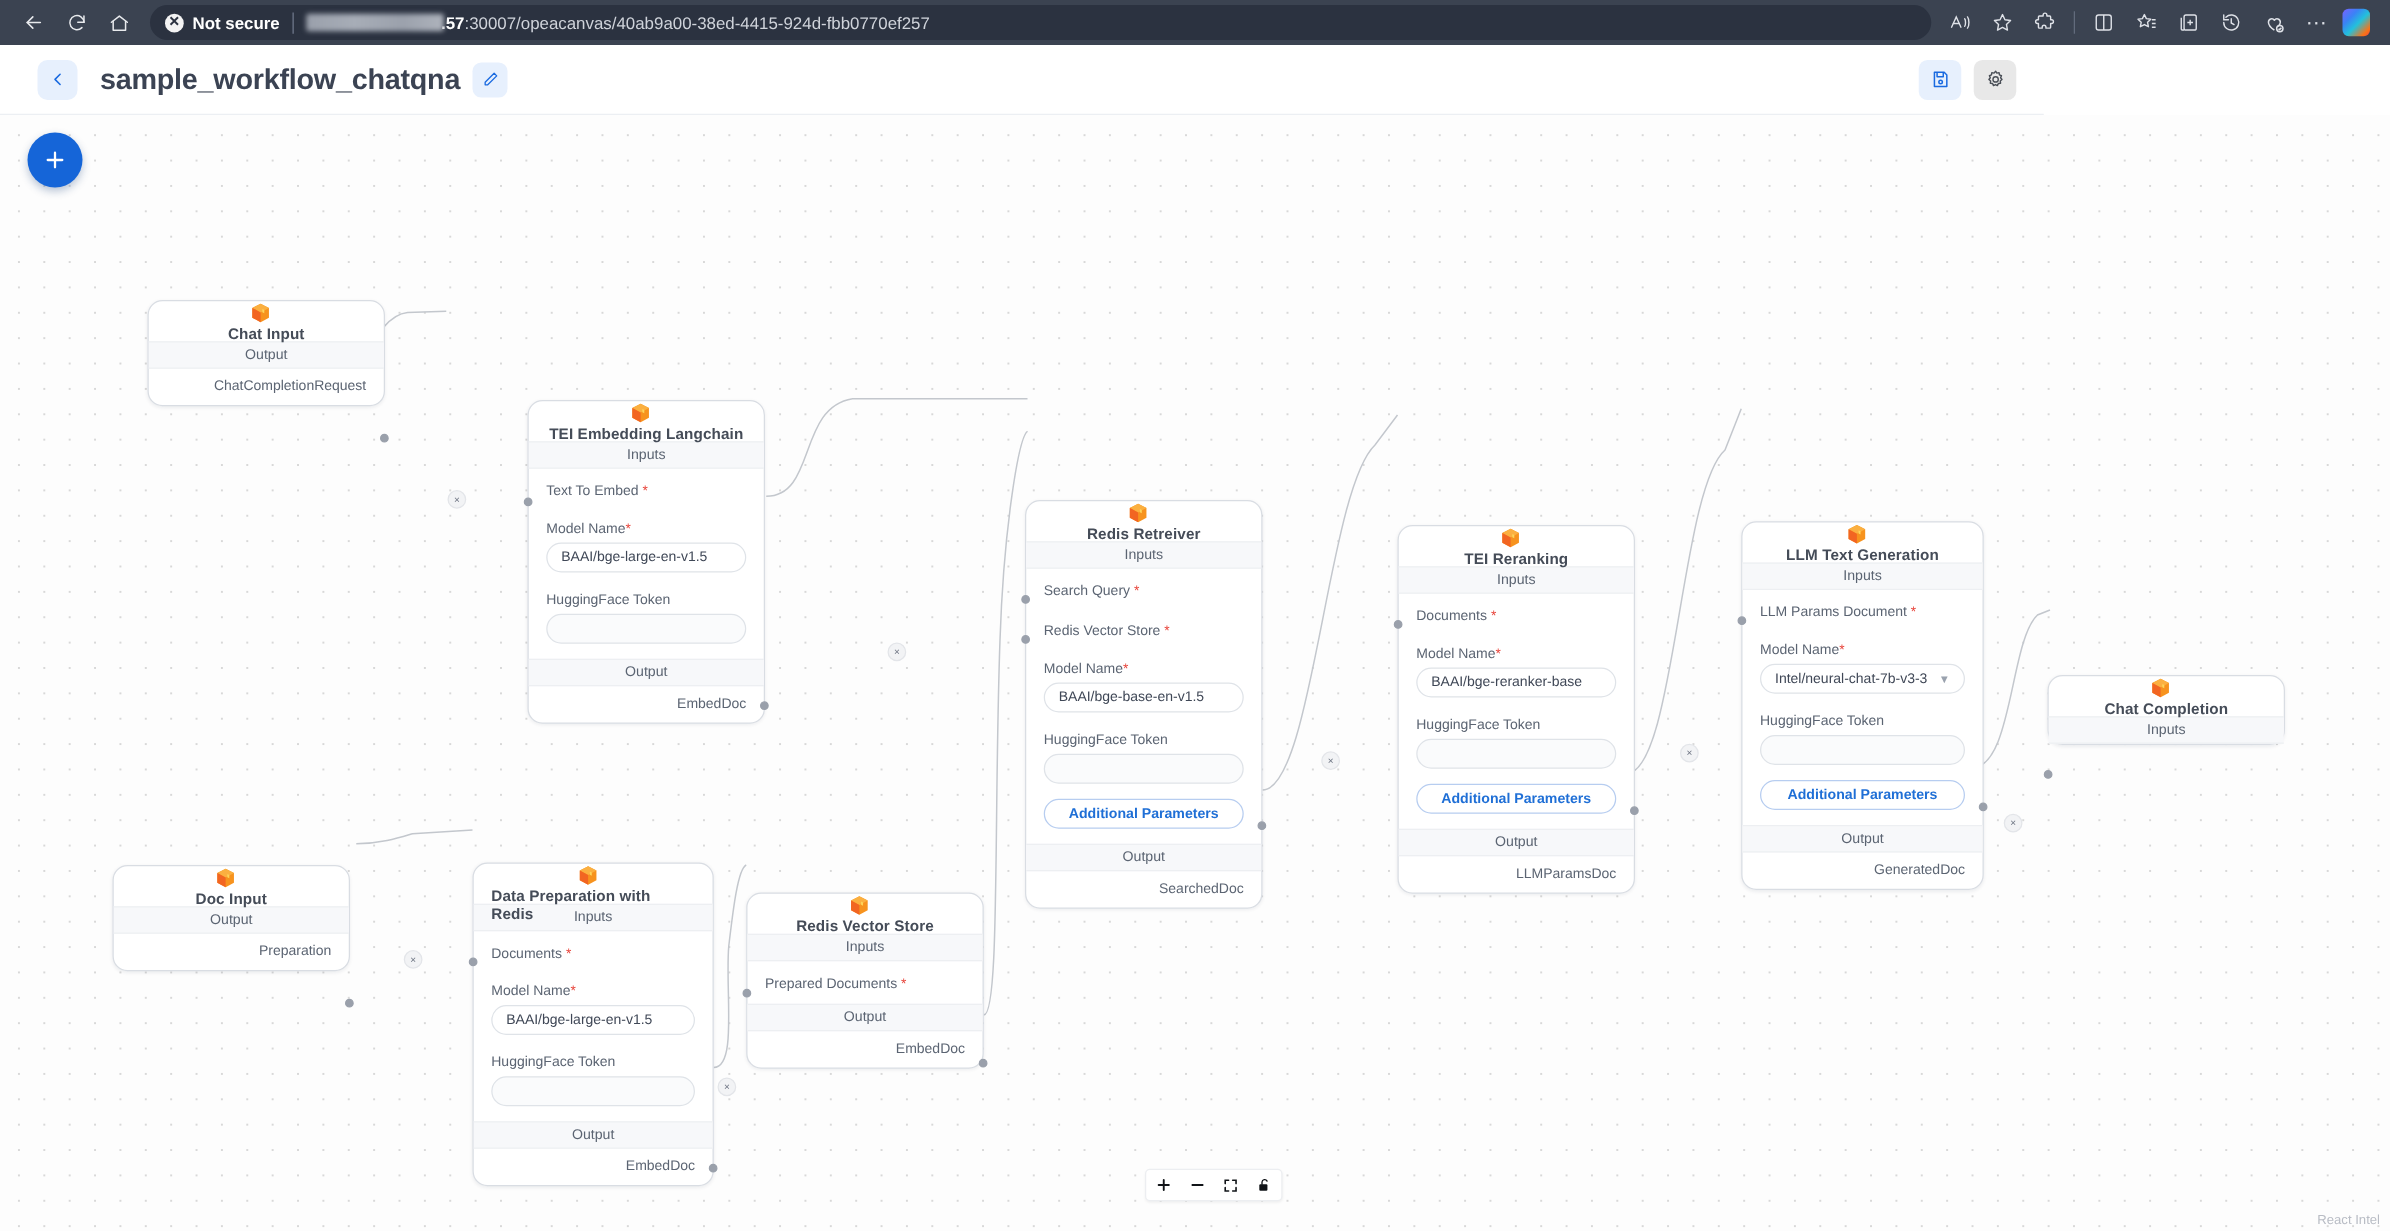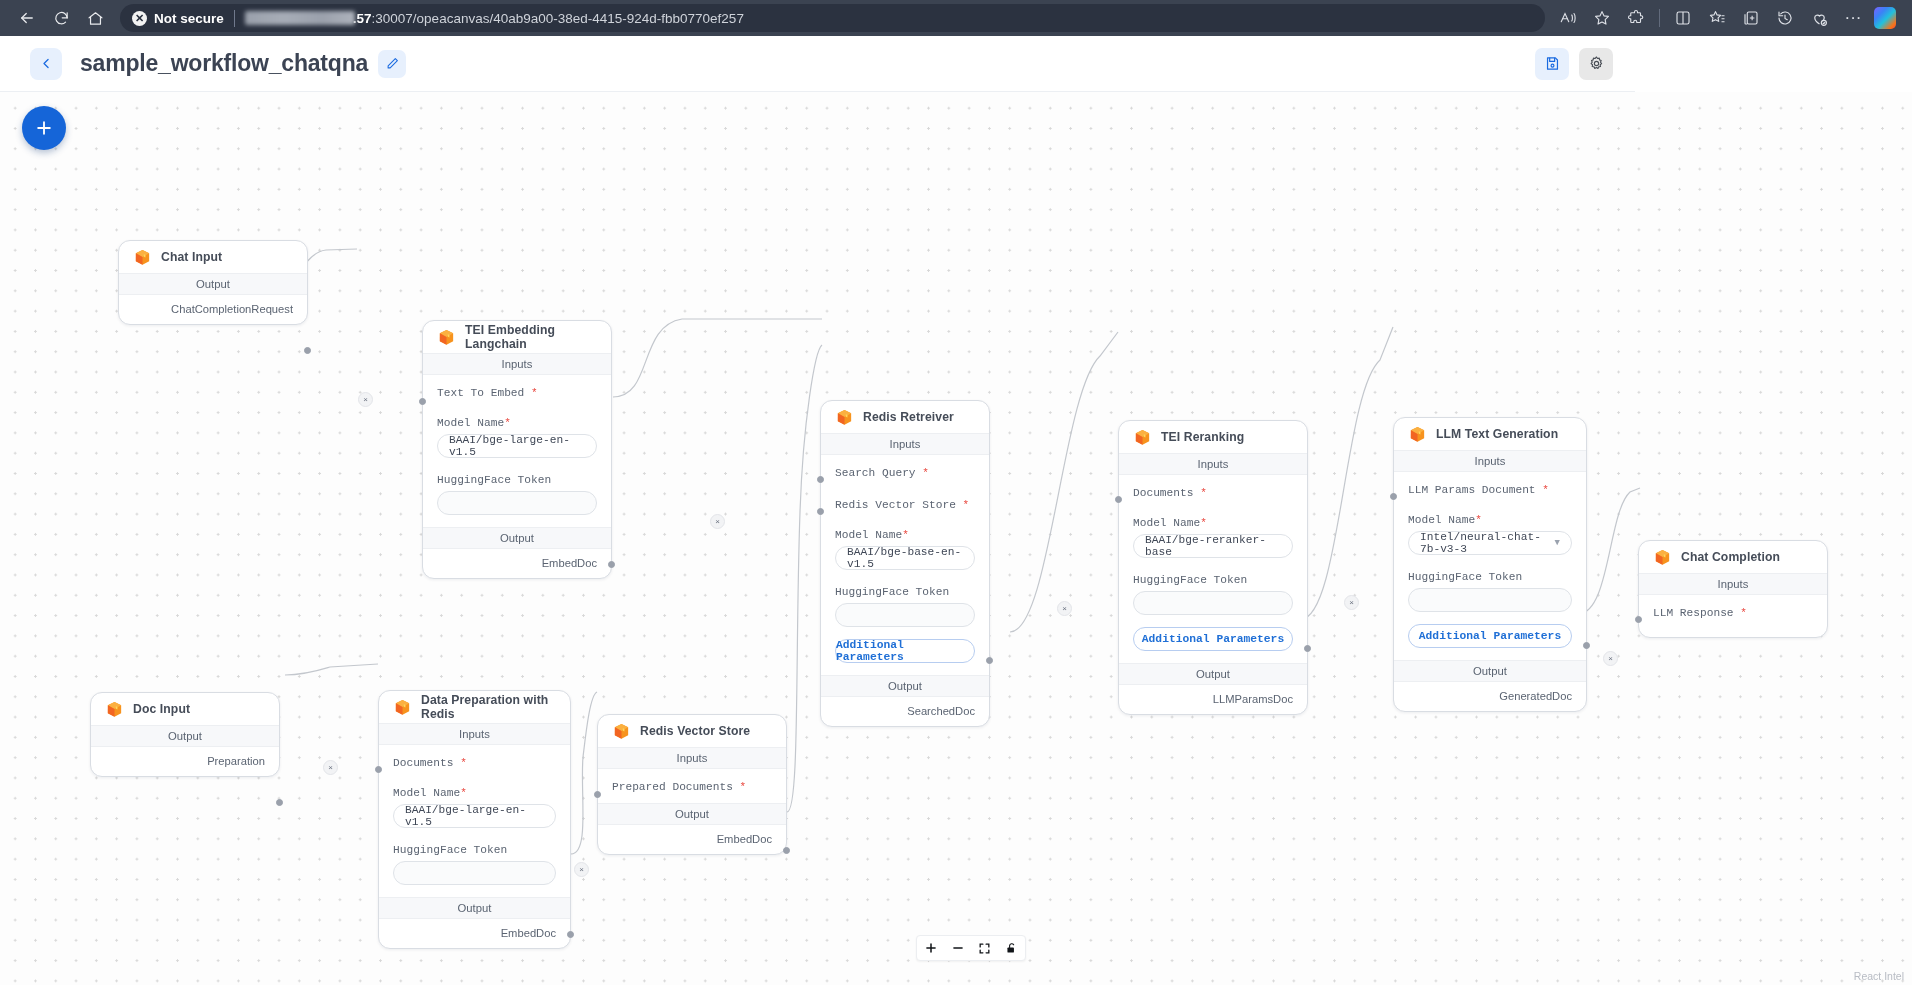--- a/index.html
+++ b/index.html
@@ -137,34 +137,34 @@
     position: absolute;
     background: #ffffff;
     border: 1px solid #d9dde3;
     border-radius: 12px;
     box-shadow: 0 1px 3px rgba(20,30,50,.07);
     font-size: 11.5px;
     color: #5b6472;
   }
   .node-header {
     display: flex; align-items: center;
-    height: 32px; padding: 0 14px;
+    height: 32px; padding: 0 14px; flex-direction: column;
   }
   .node-icon { width: 19px; height: 19px; flex: none; margin-right: 9px; }
   .node-title {
     font-size: 12.2px; font-weight: bold; color: #454c58;
     letter-spacing: .1px;
   }
   .section-bar {
     height: 22px; background: #f7f8fa;
     border-top: 1px solid #edeff2; border-bottom: 1px solid #edeff2;
     display: flex; align-items: center; justify-content: center;
     font-size: 11.3px; color: #5b6472;
   }
-  .node-body { padding: 10px 14px 12px 14px; font-family: Liberation Mono, monospace; }
+  .node-body { padding: 10px 14px 12px 14px; }
   .field-label {
     font-size: 11.2px; color: #5b6472; margin-bottom: 5px;
   }
   .req { color: #e8453c; font-size: 11px; }
   .port-row {
     font-size: 11.2px; color: #5b6472;
     padding: 2px 0;
   }
   .text-input {
     height: 24px; border: 1px solid #dfe3e8; border-radius: 13px;
@@ -418,21 +418,21 @@
       <div class="spacer-16"></div>
       <div class="field-label">HuggingFace Token</div>
       <div class="text-input empty"></div>
     </div>
     <div class="section-bar">Output</div>
     <div class="out-row">EmbedDoc</div>
     <div class="port left" style="top:77px;"></div>
     <div class="port right" style="top:240px;"></div>
   </div>
 
-  <div class="node" style="left:820px; top:308px; width:170px;">
+  <div class="node" style="left:820px; top:308px; width:190px;">
     <div class="node-header">
       <svg class="node-icon" viewBox="0 0 24 24">
         <path d="M12 2.4l8.4 4.3v9.9L12 21.3 3.6 16.6V6.7z" fill="#f7931e"></path>
         <path d="M12 2.4l8.4 4.3L12 11.3 3.6 6.7z" fill="#fbb040"></path>
         <path d="M12 11.3v10L3.6 16.6V6.7z" fill="#f26522"></path>
         <path d="M7.2 4.5l8.5 4.4v3.1l-2-1V7.9L7.2 4.5z" fill="#fdd55a"></path>
       </svg>
       <div class="node-title">Redis Retreiver</div>
     </div>
     <div class="section-bar">Inputs</div>
@@ -537,26 +537,20 @@
     <div class="node-header">
       <svg class="node-icon" viewBox="0 0 24 24">
         <path d="M12 2.4l8.4 4.3v9.9L12 21.3 3.6 16.6V6.7z" fill="#f7931e"></path>
         <path d="M12 2.4l8.4 4.3L12 11.3 3.6 6.7z" fill="#fbb040"></path>
         <path d="M12 11.3v10L3.6 16.6V6.7z" fill="#f26522"></path>
         <path d="M7.2 4.5l8.5 4.4v3.1l-2-1V7.9L7.2 4.5z" fill="#fdd55a"></path>
       </svg>
       <div class="node-title">Chat Completion</div>
     </div>
     <div class="section-bar">Inputs</div>
-    <div class="node-body" style="padding-bottom:16px;">
-      <div class="port-row">
-        <span>LLM Response</span>
-        <span class="req">*</span>
-      </div>
-    </div>
     <div class="port left" style="top:75px;"></div>
   </div>
 
   <div class="node" style="left:90px; top:600px; width:190px;">
     <div class="node-header">
       <svg class="node-icon" viewBox="0 0 24 24">
         <path d="M12 2.4l8.4 4.3v9.9L12 21.3 3.6 16.6V6.7z" fill="#f7931e"></path>
         <path d="M12 2.4l8.4 4.3L12 11.3 3.6 6.7z" fill="#fbb040"></path>
         <path d="M12 11.3v10L3.6 16.6V6.7z" fill="#f26522"></path>
         <path d="M7.2 4.5l8.5 4.4v3.1l-2-1V7.9L7.2 4.5z" fill="#fdd55a"></path>

